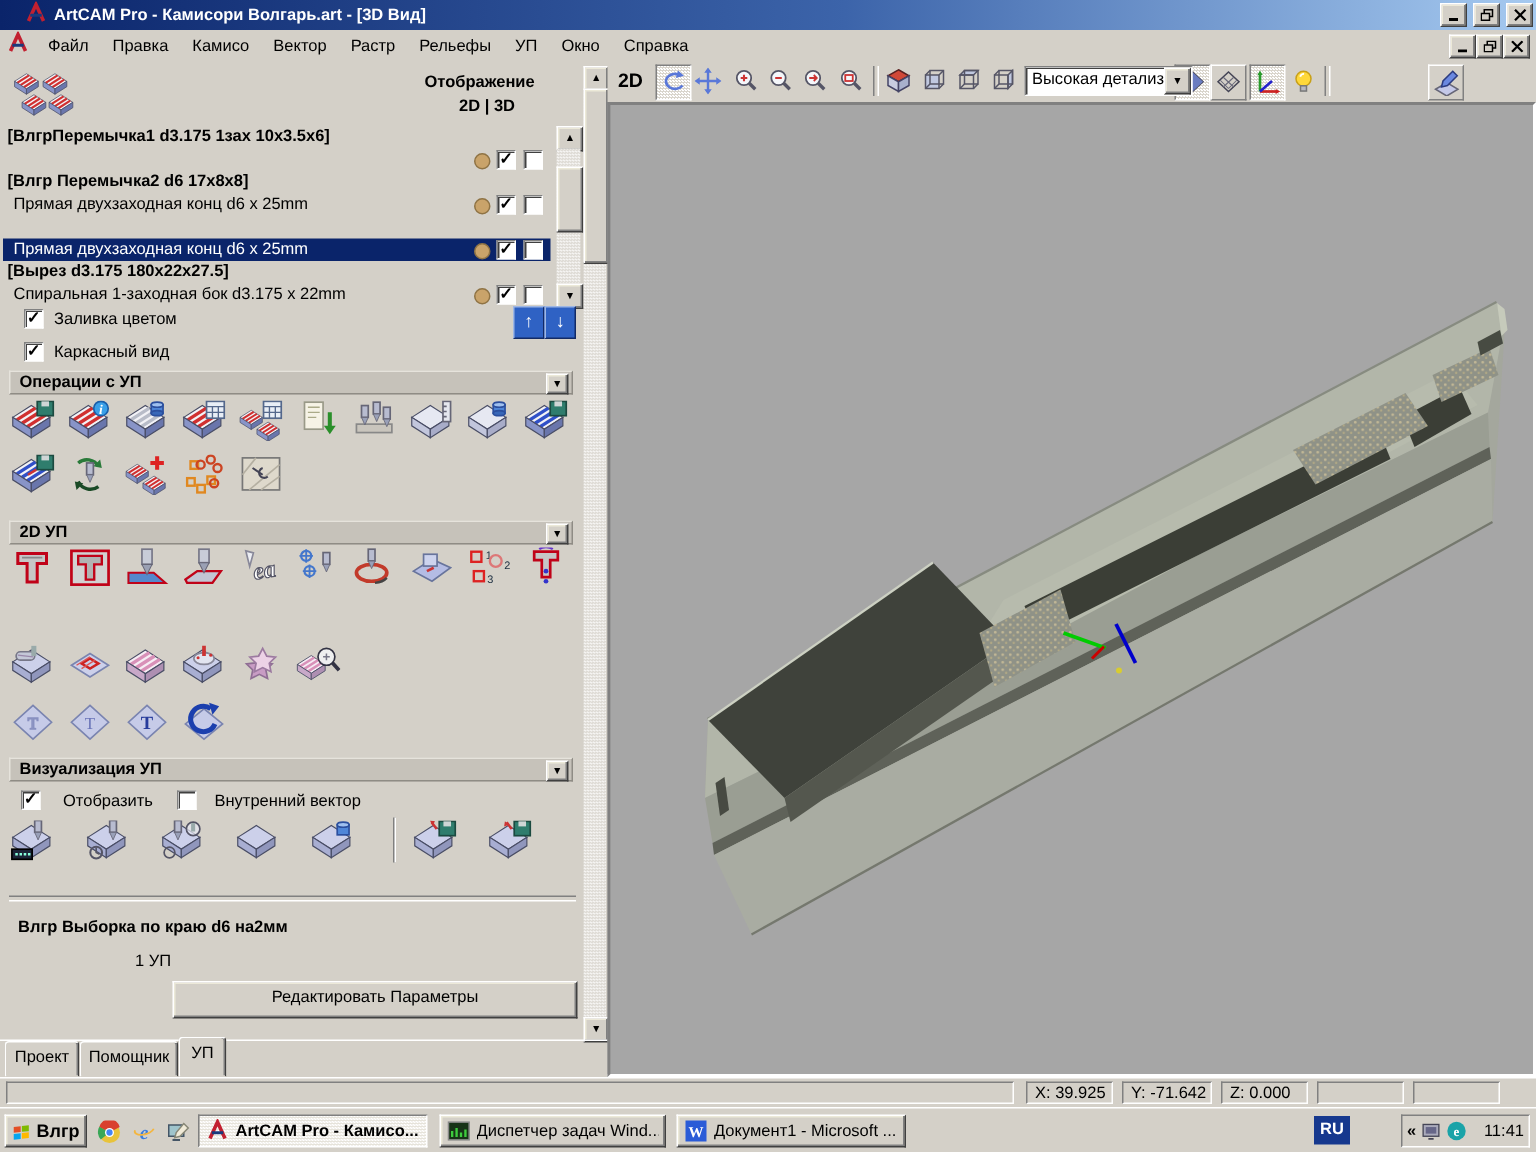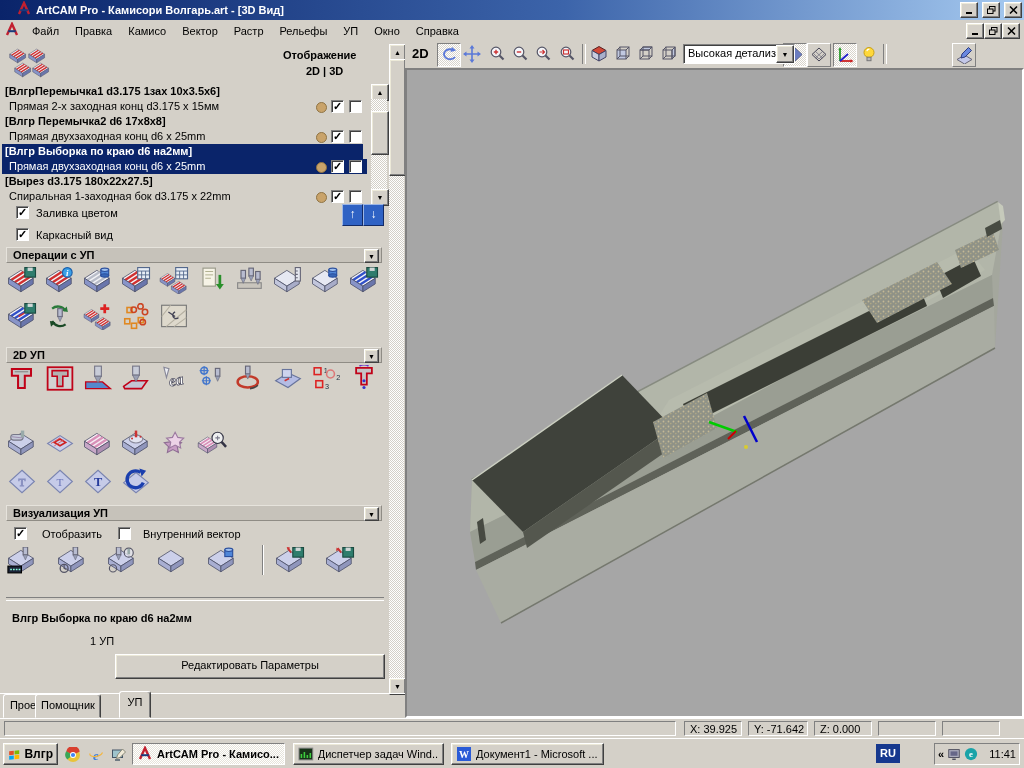--- a/index.html
+++ b/index.html
@@ -158,30 +158,28 @@
             <path d="M3.4,11.5 L14.4,4.5" stroke="#d03030" stroke-width="2"></path>
             <path d="M6.5,13.5 L17.5,6.5" stroke="#d03030" stroke-width="2"></path>
             <path d="M9.6,15.5 L20.6,8.5" stroke="#d03030" stroke-width="2"></path>
             <path d="M1,10 L1,15 L12,22 L12,17 Z" fill="#8894c8" stroke="#4a4e66" stroke-width="0.7"></path>
             <path d="M23,10 L23,15 L12,22 L12,17 Z" fill="#6a76ac" stroke="#4a4e66" stroke-width="0.7"></path>
           </g>
         </svg></div>
       <div class="abs bold nw" style="left: 283px; top: 8px;">Отображение</div>
       <div class="abs bold nw" style="left: 306px; top: 24px;">2D | 3D</div>
       <div class="abs tp-row tp-group" style="top: 43px;">[ВлгрПеремычка1 d3.175 1зах 10x3.5x6]</div>
-      <div class="abs tp-row tp-tool" style="top: 58px;">Прямая 2-х заходная конц d3.175 x 15мм</div>
       <div class="abs dot" style="left: 316px; top: 61px;"></div>
       <div class="abs cb" style="left: 331px; top: 59px;">✓</div>
       <div class="abs cb" style="left: 349px; top: 59px;"></div>
       <div class="abs tp-row tp-group" style="top: 73px;">[Влгр Перемычка2 d6 17x8x8]</div>
       <div class="abs tp-row tp-tool" style="top: 88px;">Прямая двухзаходная конц d6 x 25mm</div>
       <div class="abs dot" style="left: 316px; top: 91px;"></div>
       <div class="abs cb" style="left: 331px; top: 89px;">✓</div>
       <div class="abs cb" style="left: 349px; top: 89px;"></div>
-      <div class="abs tp-row tp-group tp-sel" style="top: 103px;">[Влгр Выборка по краю d6 на2мм]</div>
       <div class="abs tp-row tp-tool tp-sel" style="top: 118px;">Прямая двухзаходная конц d6 x 25mm</div>
       <div class="abs dot" style="left: 316px; top: 121px; box-shadow: rgb(10, 36, 106) 0px 0px 0px 1px;"></div>
       <div class="abs cb" style="left: 331px; top: 119px;">✓</div>
       <div class="abs cb" style="left: 349px; top: 119px;"></div>
       <div class="abs tp-row tp-group" style="top: 133px;">[Вырез d3.175 180x22x27.5]</div>
       <div class="abs tp-row tp-tool" style="top: 148px;">Спиральная 1-заходная бок d3.175 x 22mm</div>
       <div class="abs dot" style="left: 316px; top: 151px;"></div>
       <div class="abs cb" style="left: 331px; top: 149px;">✓</div>
       <div class="abs cb" style="left: 349px; top: 149px;"></div>
       <div class="abs sb-btn raised" style="left: 371px; top: 43px; width: 16px; height: 15px;">▲</div>
@@ -620,21 +618,21 @@
       <div class="abs divider" style="left: 6px; top: 556px; width: 378px;"></div>
       <div class="abs bold nw" style="left: 12px; top: 571px;">Влгр Выборка по краю d6 на2мм</div>
       <div class="abs nw" style="left: 90px; top: 594px; width: 80px; text-align: left;">1 УП</div>
       <div class="abs raised" style="left: 115px; top: 613px; width: 268px; height: 23px; text-align: center; line-height: 21px;">Редактировать Параметры</div>
       <div class="abs sb-btn raised" style="left: 389px; top: 3px; width: 15px; height: 15px;">▲</div>
       <div class="abs chk" style="left: 389px; top: 18px; width: 15px; height: 619px;"></div>
       <div class="abs raised" style="left: 389px; top: 18px; width: 15px; height: 115px;"></div>
       <div class="abs sb-btn raised" style="left: 389px; top: 637px; width: 15px; height: 15px;">▼</div>
       <div class="abs " style="left: 0px; top: 652px; width: 405px; height: 1px; background: rgb(255, 255, 255);"></div>
       <div class="abs tab" style="left: 3px; top: 653px; width: 48px;">Проект</div>
-      <div class="abs tab" style="left: 35px; top: 653px; width: 64px;">Помощник</div>
+      <div class="abs tab" style="left: 53px; top: 653px; width: 64px;">Помощник</div>
       <div class="abs tab" style="left: 119px; top: 650px; width: 30px; height: 25px; z-index: 3; font-weight: normal; background: rgb(212, 208, 200);">УП</div>
     </div>
 
   <div id="toolbar" class="abs">
       <div class="abs bold" style="left: 7px; top: 5px; font-size: 13px;">2D</div>
       <div class="abs tsep" style="left: 177px;"></div>
       <div class="abs tsep" style="left: 373px;"></div>
       <div class="abs tsep" style="left: 478px;"></div>
       <div class="abs tbtn down" style="left: 32px;">
         <svg width="18" height="18" viewBox="0 0 18 18">

